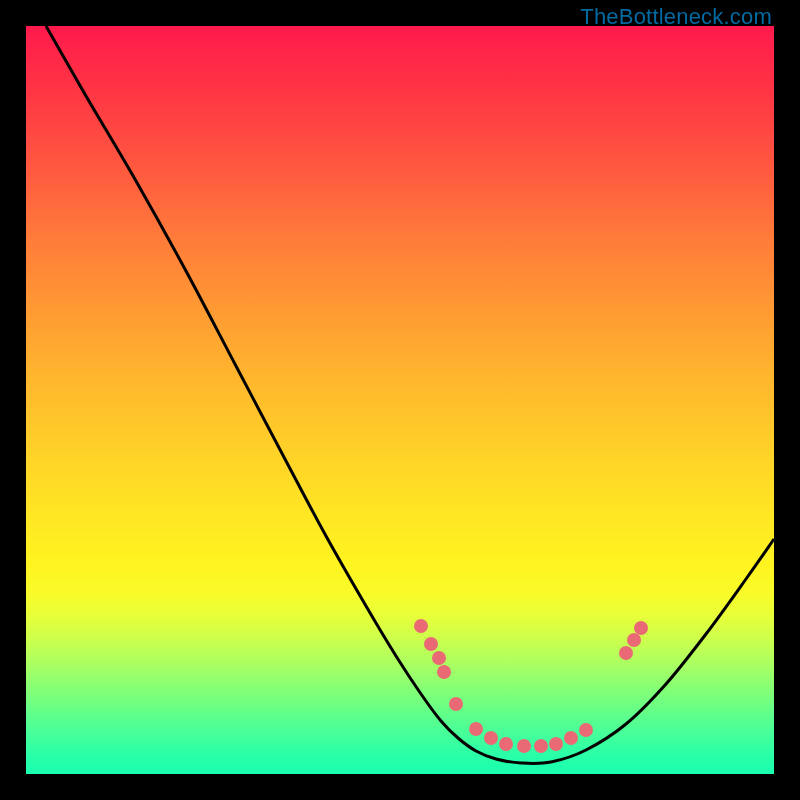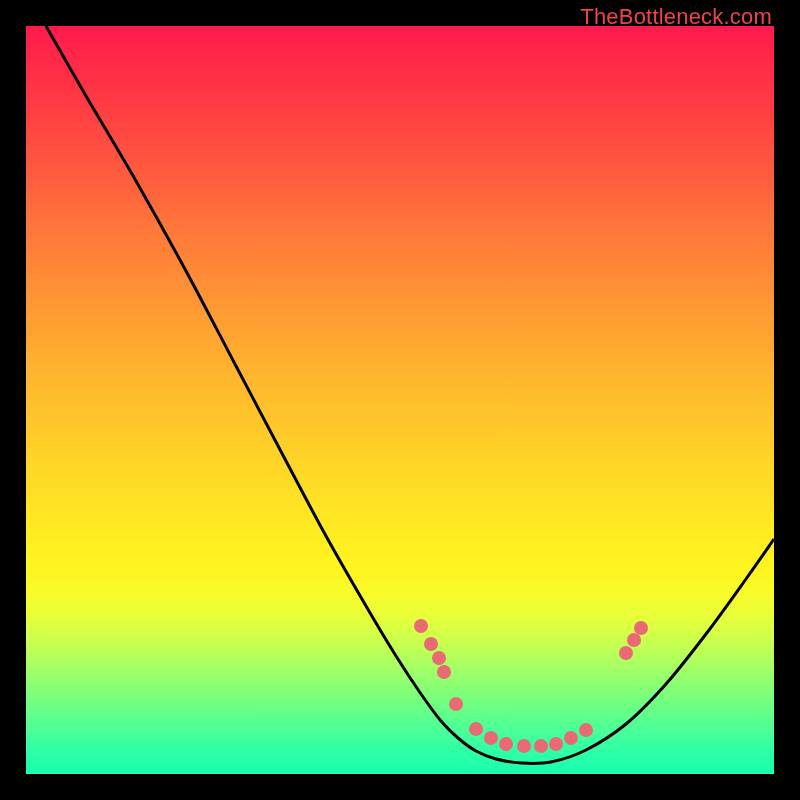--- a/index.html
+++ b/index.html
@@ -57,21 +57,21 @@
     position: absolute;
     left: 0;
     top: 0;
     width: 748px;
     height: 748px;
   }
   .watermark {
     position: absolute;
     top: 4px;
     right: 28px;
-    color: #ef4444;
+    color: #0369a1;
     font-size: 22px;
     letter-spacing: 0.2px;
     font-family: Arial, Helvetica, sans-serif;
   }
 </style>
 </head>
 <body>
 
 <div class="frame">
   <div class="plot-area">

